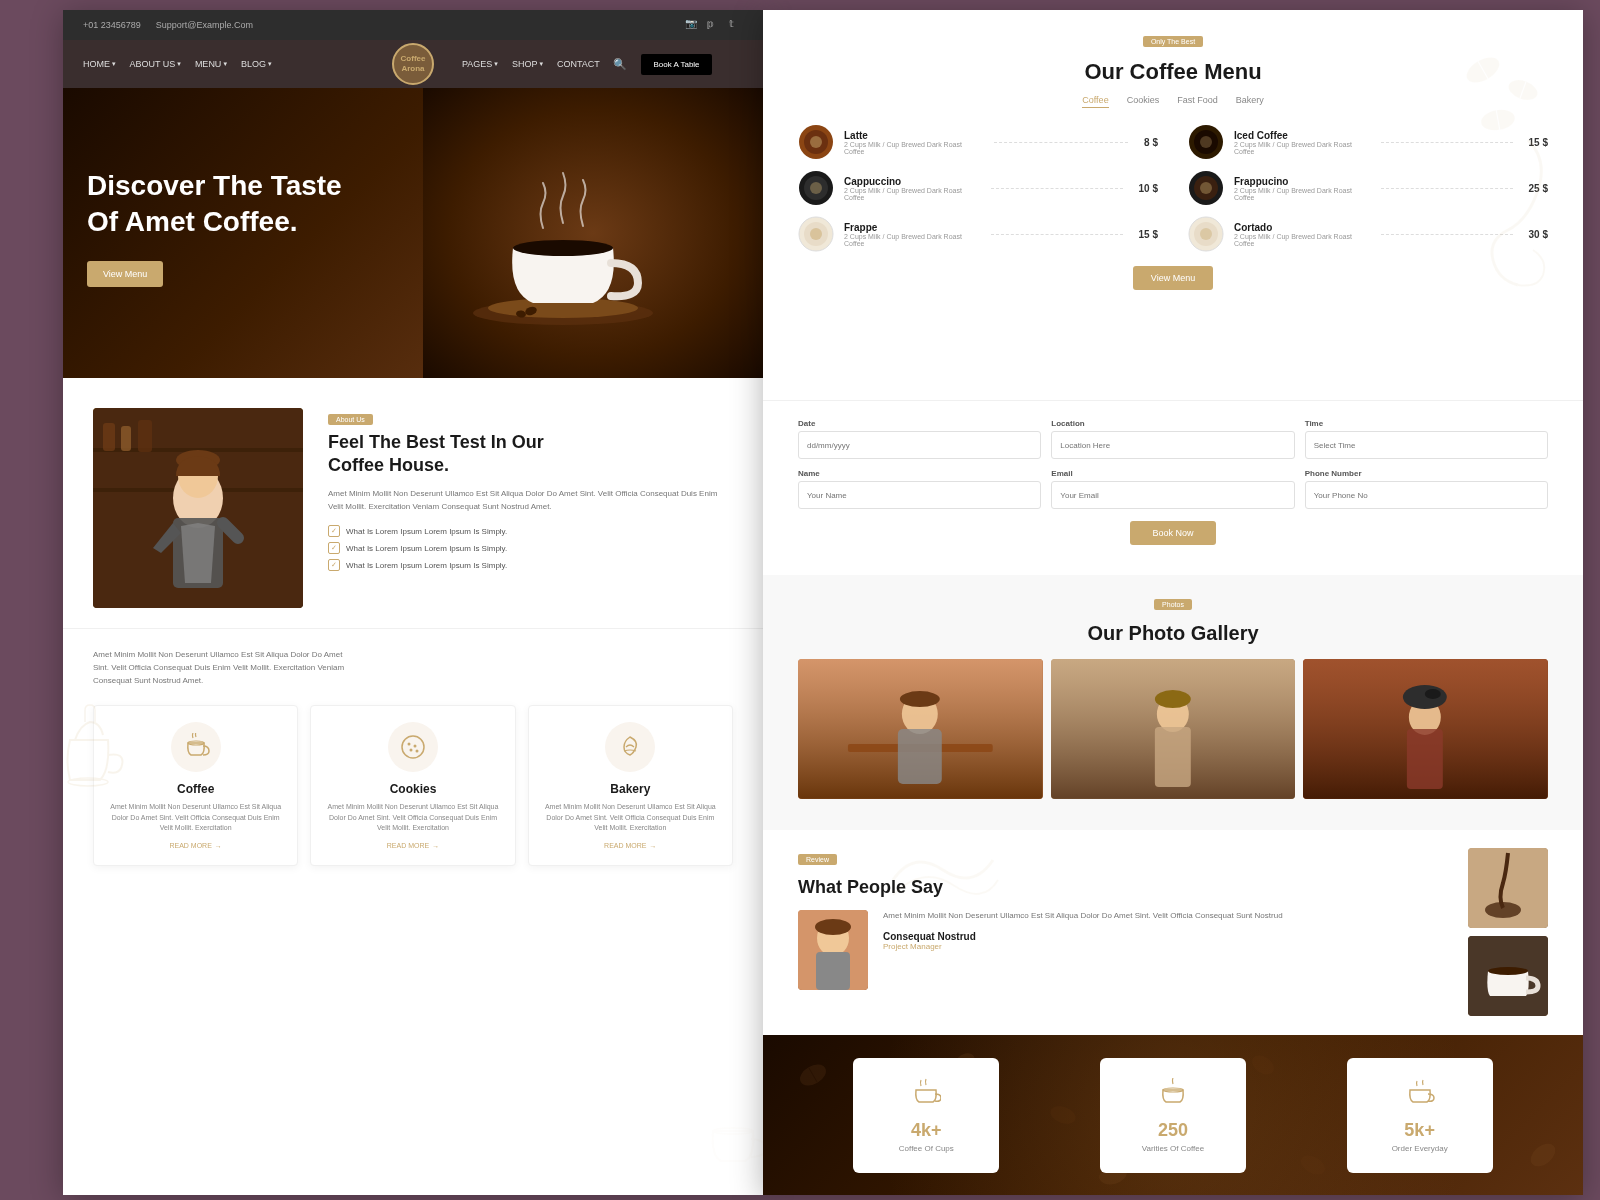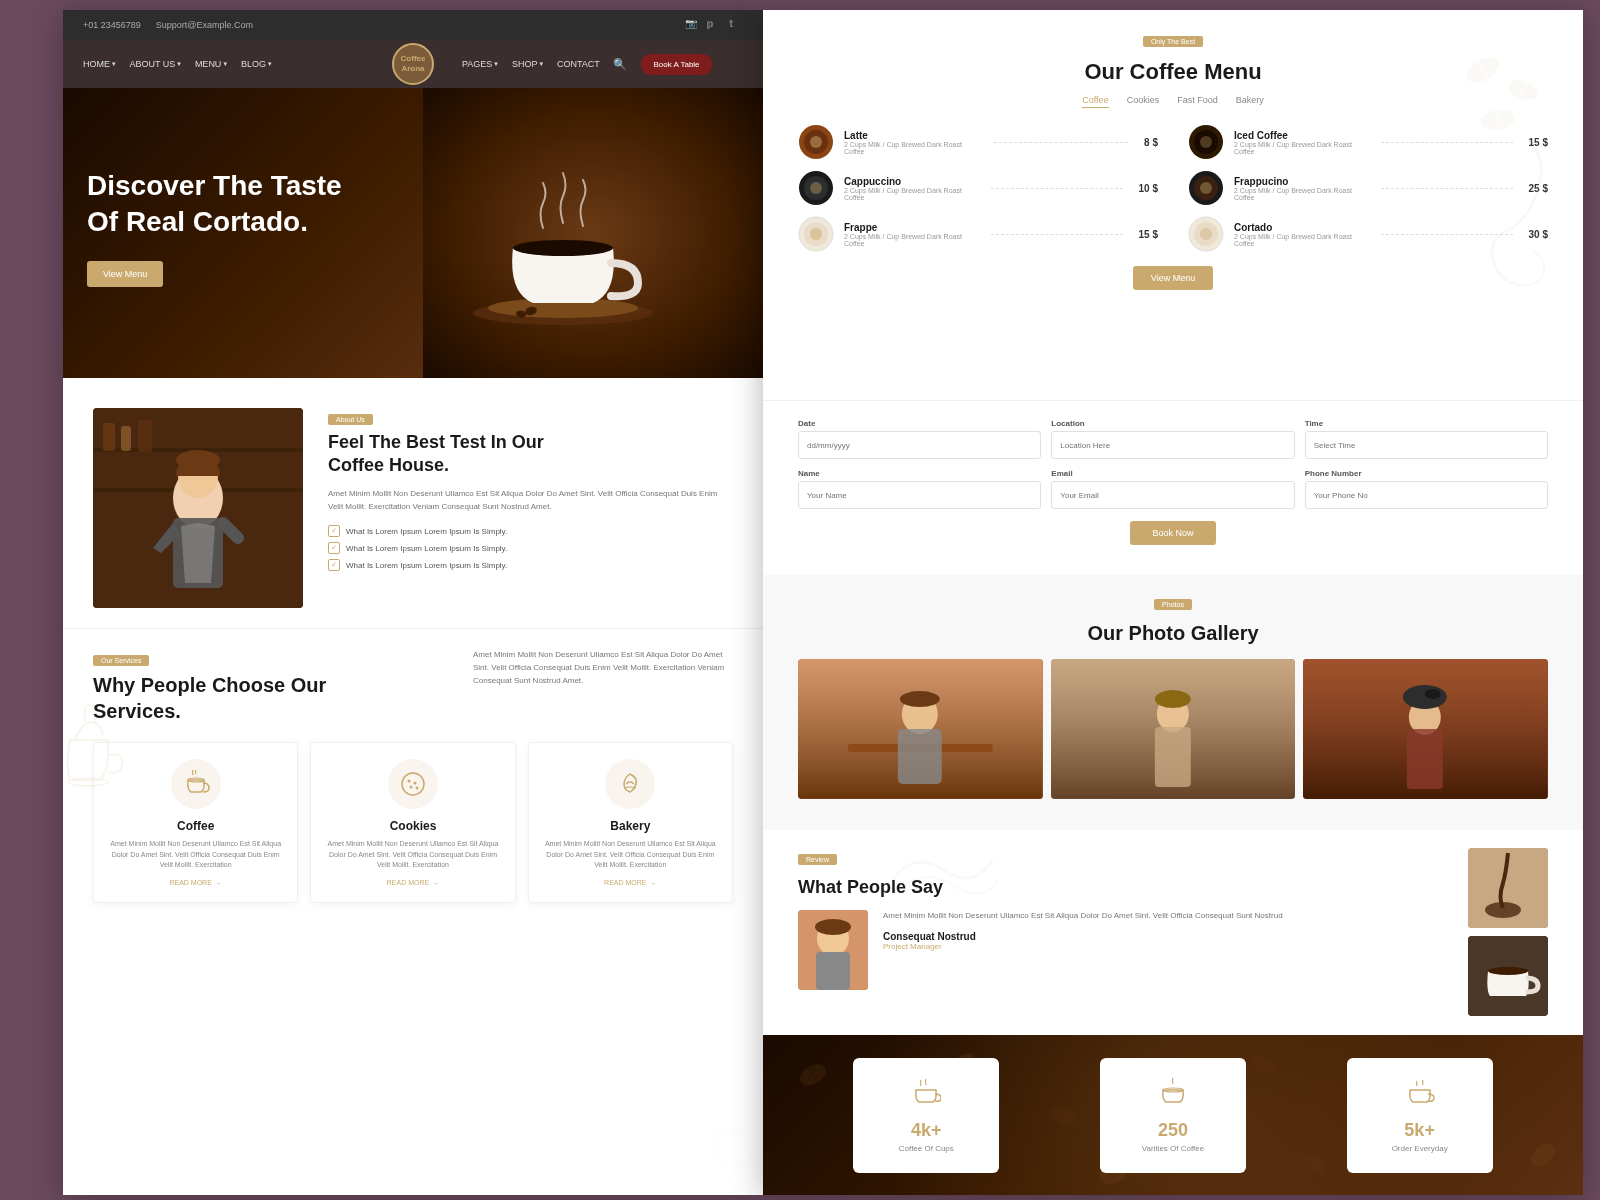--- a/index.html
+++ b/index.html
@@ -80,25 +80,25 @@
       color: #ddd;
       font-size: 9px;
       text-decoration: none;
       display: flex;
       align-items: center;
       gap: 2px;
     }
     .nav-link .arrow { font-size: 7px; }
     .nav-search { color: #ddd; font-size: 11px; cursor: pointer; }
     .btn-book {
-      background: #7f1d1d;
+      background: #000000;
       color: #fff;
       border: none;
       padding: 6px 12px;
-      border-radius: 9px;
+      border-radius: 2px;
       font-size: 8px;
       cursor: pointer;
       white-space: nowrap;
     }
 
     
     .hero {
       position: relative;
       height: 290px;
       background: linear-gradient(135deg, #1a0a00 0%, #3d1c00 40%, #5c3010 70%, #8b5a2b 100%);
@@ -619,21 +619,21 @@
       <path d="M120 105 Q115 88 120 78 Q125 68 120 55" stroke="#fff" stroke-width="2" fill="none" opacity="0.6" stroke-linecap="round"></path>
       <path d="M140 108 Q135 92 140 82 Q145 72 140 62" stroke="#fff" stroke-width="2" fill="none" opacity="0.6" stroke-linecap="round"></path>
 
       <ellipse cx="88" cy="193" rx="6" ry="4" fill="#3d1c00" transform="rotate(-20,88,193)"></ellipse>
       <ellipse cx="78" cy="196" rx="5" ry="3.5" fill="#3d1c00" transform="rotate(10,78,196)"></ellipse>
     </svg>
 
     <div class="hero-content">
       <h1 class="hero-title">
         <span>Discover The Taste</span><br>
-        <span>Of Real Cortado.</span>
+        <span>Of Amet Coffee.</span>
       </h1>
       <button class="btn-view-menu">View Menu</button>
     </div>
   </div>
 
   <div class="about-section">
     <div class="about-img">
       
       <svg width="210" height="200" viewBox="0 0 210 200">
         <rect width="210" height="200" fill="#4a2810"></rect>
@@ -686,27 +686,20 @@
           <path d="M20 30 Q18 55 28 60 L52 60 Q62 55 60 30 Z" stroke="#c9a96e" stroke-width="2" fill="none"></path>
           <path d="M58 38 Q72 38 72 48 Q72 56 58 56" stroke="#c9a96e" stroke-width="2" fill="none"></path>
           <ellipse cx="40" cy="30" rx="20" ry="3" stroke="#c9a96e" stroke-width="1.5" fill="none"></ellipse>
         </svg>
       </div>
     </div>
   </div>
 
   <div class="services-section">
     <div class="services-header">
-      <div class="services-title-block">
-        <div class="tag-badge">Our Services</div>
-        <h2 class="services-title">
-          <span>Why People Choose Our</span><br>
-          <span>Services.</span>
-        </h2>
-      </div>
       <p class="services-desc">Amet Minim Mollit Non Deserunt Ullamco Est Sit Aliqua Dolor Do Amet Sint. Velit Officia Consequat Duis Enim Velit Mollit. Exercitation Veniam Consequat Sunt Nostrud Amet.</p>
     </div>
 
     <div class="services-grid">
 
       <div class="service-card">
         <div class="service-icon-wrap">
           <svg width="28" height="28" viewBox="0 0 28 28">
             <path d="M6 10 Q5 20 9 22 L19 22 Q23 20 22 10 Z" stroke="#c9a96e" stroke-width="1.5" fill="none"></path>
             <path d="M21 13 Q27 13 27 18 Q27 22 21 22" stroke="#c9a96e" stroke-width="1.5" fill="none"></path>

